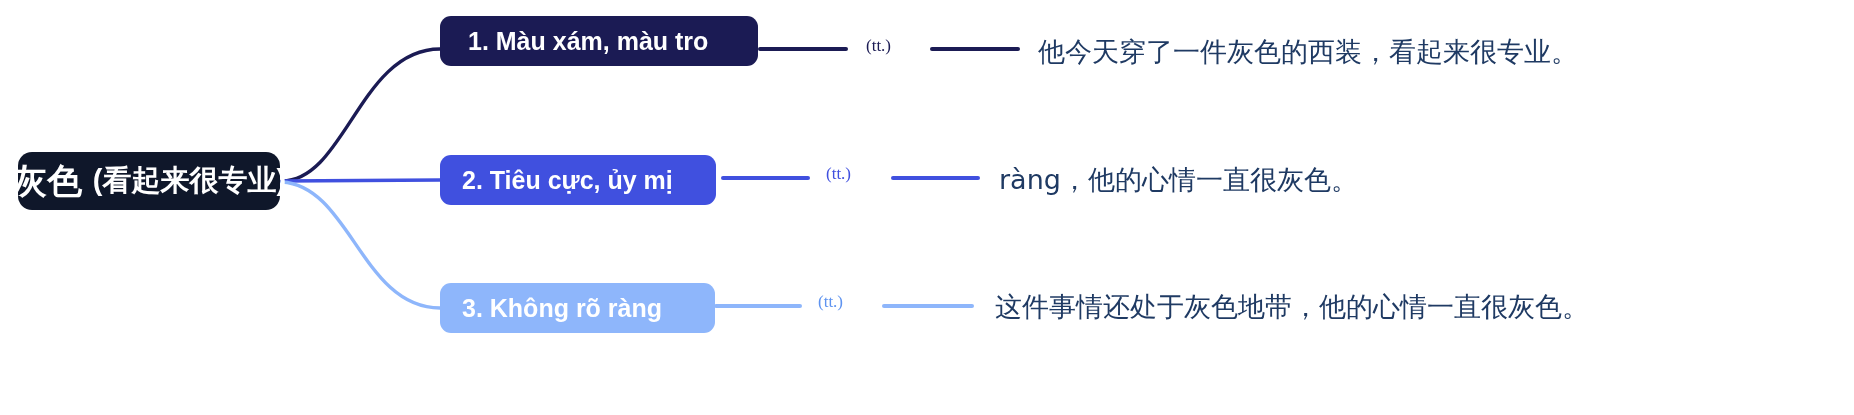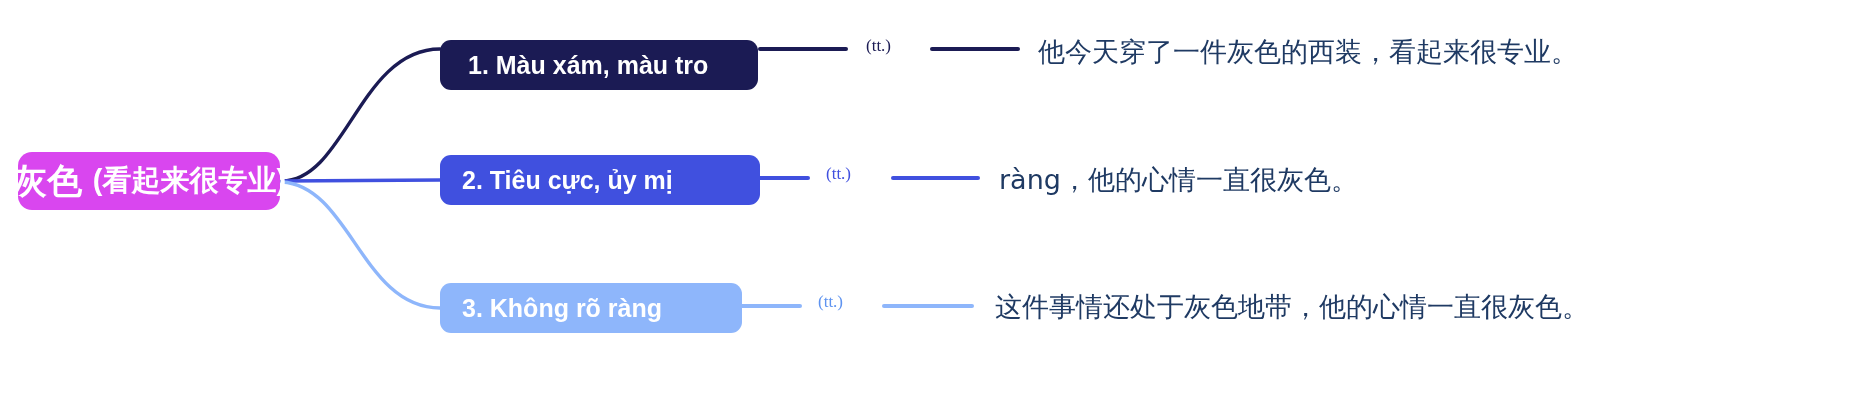--- a/index.html
+++ b/index.html
@@ -33,21 +33,21 @@
   }
 
   
   .root-node {
     position: absolute;
     left: 18px;
     top: 152px;
     width: 262px;
     height: 58px;
     border-radius: 14px;
-    background: #d946ef;
+    background: #0f172a;
     display: flex;
     align-items: center;
     justify-content: center;
     box-sizing: border-box;
     padding: 0 3px;
     white-space: nowrap;
   }
   .root-hanzi {
     color: #ffffff;
     font-size: 35px;
@@ -70,35 +70,35 @@
     align-items: center;
     box-sizing: border-box;
     padding: 0 22px;
     white-space: nowrap;
     color: #ffffff;
     font-size: 25px;
     font-weight: bold;
   }
   .branch-node.n1 {
     left: 440px;
-    top: 40px;
+    top: 16px;
     width: 318px;
     background: #1b1b54;
     padding-left: 28px;
   }
   .branch-node.n2 {
     left: 440px;
     top: 155px;
-    width: 320px;
+    width: 276px;
     background: #4050df;
   }
   .branch-node.n3 {
     left: 440px;
     top: 283px;
-    width: 302px;
+    width: 275px;
     background: #8eb6fb;
   }
 
   
   .pos-tag {
     position: absolute;
     font-size: 17px;
     font-family: "Liberation Serif", "DejaVu Serif", serif;
     white-space: nowrap;
   }

